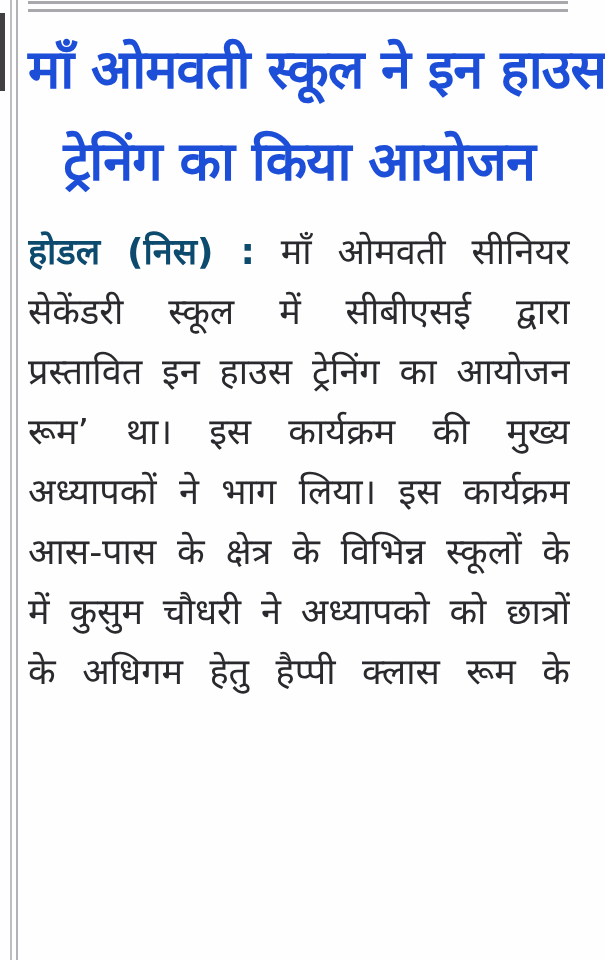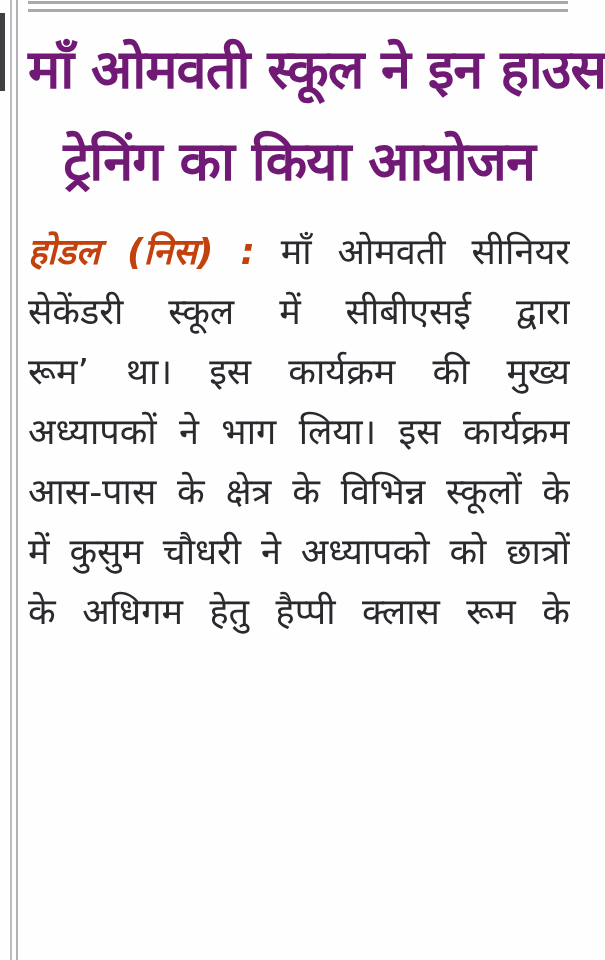--- a/index.html
+++ b/index.html
@@ -53,21 +53,21 @@
     width: 542px;
   }
   .headline {
     margin: 24px 0 0 0;
     padding: 0;
     font-size: 54px;
     line-height: 92px;
     font-weight: 700;
     letter-spacing: -1px;
     text-align: center;
-    color: #701a75;
+    color: #1d4ed8;
   }
   .headline .hl-line {
     display: block;
     white-space: nowrap;
   }
   .body-text {
     margin-top: 14px;
     width: 542px;
     font-size: 36px;
     line-height: 60px;
@@ -78,22 +78,21 @@
     text-align: justify;
     text-align-last: justify;
     white-space: nowrap;
     overflow: hidden;
   }
   .body-text .line.last {
     text-align-last: left;
   }
   .dateline {
     font-weight: 700;
-    color: #c2410c;
-    font-style: italic;
+    color: #0c4a6e;
   }
 </style>
 </head>
 <body>
 
 <div class="page">
 
   <div class="edge-bar"></div>
   <div class="v-rule"></div>
   <div class="top-rule"></div>
@@ -101,20 +100,21 @@
   <div class="content">
 
     <h1 class="headline">
       <span class="hl-line">माँ ओमवती स्कूल ने इन हाउस</span>
       <span class="hl-line">ट्रेनिंग का किया आयोजन</span>
     </h1>
 
     <div class="body-text">
       <div class="line"><span class="dateline">होडल (निस) :</span> <span>माँ ओमवती सीनियर</span></div>
       <div class="line">सेकेंडरी स्कूल में सीबीएसई द्वारा</div>
+      <div class="line">प्रस्तावित इन हाउस ट्रेनिंग का आयोजन</div>
       <div class="line">रूम’ था। इस कार्यक्रम की मुख्य</div>
       <div class="line">अध्यापकों ने भाग लिया। इस कार्यक्रम</div>
       <div class="line">आस-पास के क्षेत्र के विभिन्न स्कूलों के</div>
       <div class="line">में कुसुम चौधरी ने अध्यापको को छात्रों</div>
       <div class="line">के अधिगम हेतु हैप्पी क्लास रूम के</div>
     </div>
 
   </div>
 </div>
 

